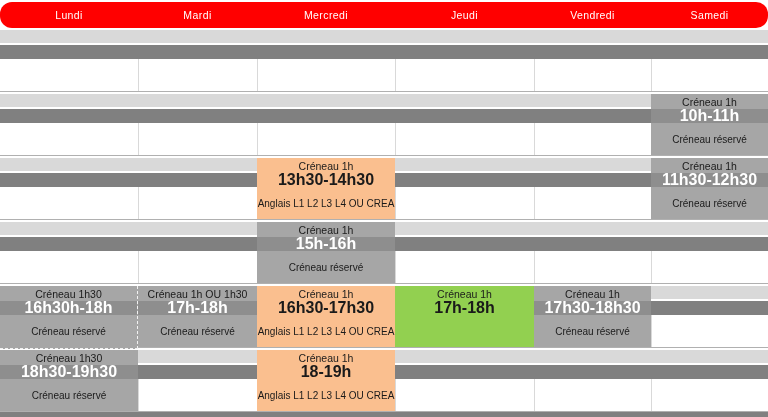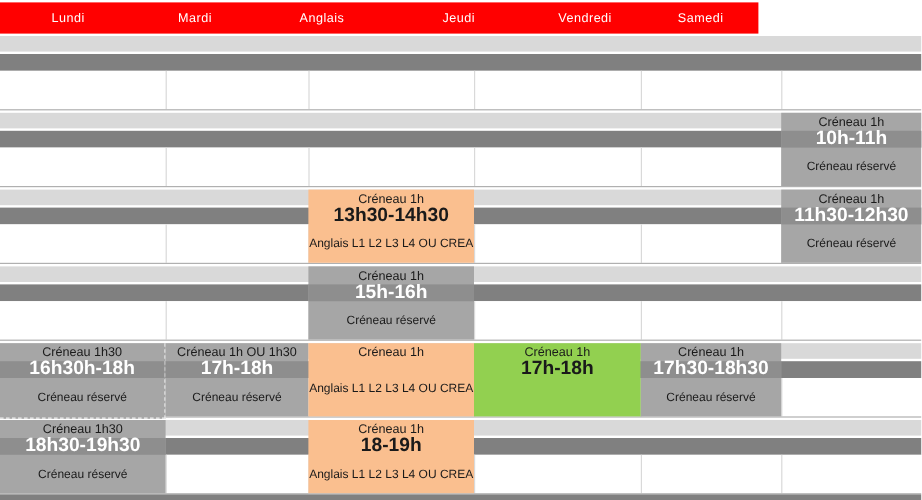--- a/index.html
+++ b/index.html
@@ -1,20 +1,20 @@
 <!DOCTYPE html>
 <html><head>
 <meta charset="utf-8">
 <style>
   html,body{margin:0;padding:0;background:#fff;}
   .stage{position:relative;width:768px;height:417px;background:#fff;overflow:hidden;
          font-family:"Liberation Sans",sans-serif;}
 
   
-  .header{position:absolute;left:0;top:2px;width:632px;height:26px;background:#ff0000;display:flex;}
+  .header{position:absolute;left:0;top:2px;width:768px;height:26px;background:#ff0000;display:flex;border-radius:12px;}
   .day{display:flex;align-items:center;justify-content:center;color:#fff;font-size:10.5px;
        letter-spacing:.4px;}
 
   
   .w0{width:138px;} .w1{width:119px;} .w2{width:138px;}
   .w3{width:139px;text-align:right;} .w4{width:117px;} .w5{width:117px;}
 
   
   .group{position:absolute;left:0;width:768px;height:64px;}
   .g0{top:28px;} .g1{top:92px;} .g2{top:156px;} .g3{top:220px;} .g4{top:284px;} .g5{top:348px;}
@@ -52,21 +52,21 @@
   .merge{height:63px;border-bottom:1px dashed #f2f2f2;border-right:1px dashed #f2f2f2;}
 </style>
 </head>
 <body>
 
 <div class="stage">
 
   <div class="header">
     <div class="day w0">Lundi</div>
     <div class="day w1">Mardi</div>
-    <div class="day w2">Anglais</div>
+    <div class="day w2">Mercredi</div>
     <div class="day w3">Jeudi</div>
     <div class="day w4">Vendredi</div>
     <div class="day w5">Samedi</div>
   </div>
 
   <div class="group g0">
     <div class="band-light"></div>
     <div class="band-dark"></div>
     <div class="band-white">
       <div class="cell w0"></div>
@@ -180,20 +180,21 @@
   </div>
 
   <div class="block gray d1 r4">
     <div class="b-title">Créneau 1h OU 1h30</div>
     <div class="b-time">17h-18h</div>
     <div class="b-desc">Créneau réservé</div>
   </div>
 
   <div class="block orange d2 r4">
     <div class="b-title">Créneau 1h</div>
+    <div class="b-time">16h30-17h30</div>
     <div class="b-desc">Anglais L1 L2 L3 L4 OU CREA</div>
   </div>
 
   <div class="block green d3 r4">
     <div class="b-title">Créneau 1h</div>
     <div class="b-time">17h-18h</div>
   </div>
 
   <div class="block gray d4 r4">
     <div class="b-title">Créneau 1h</div>

